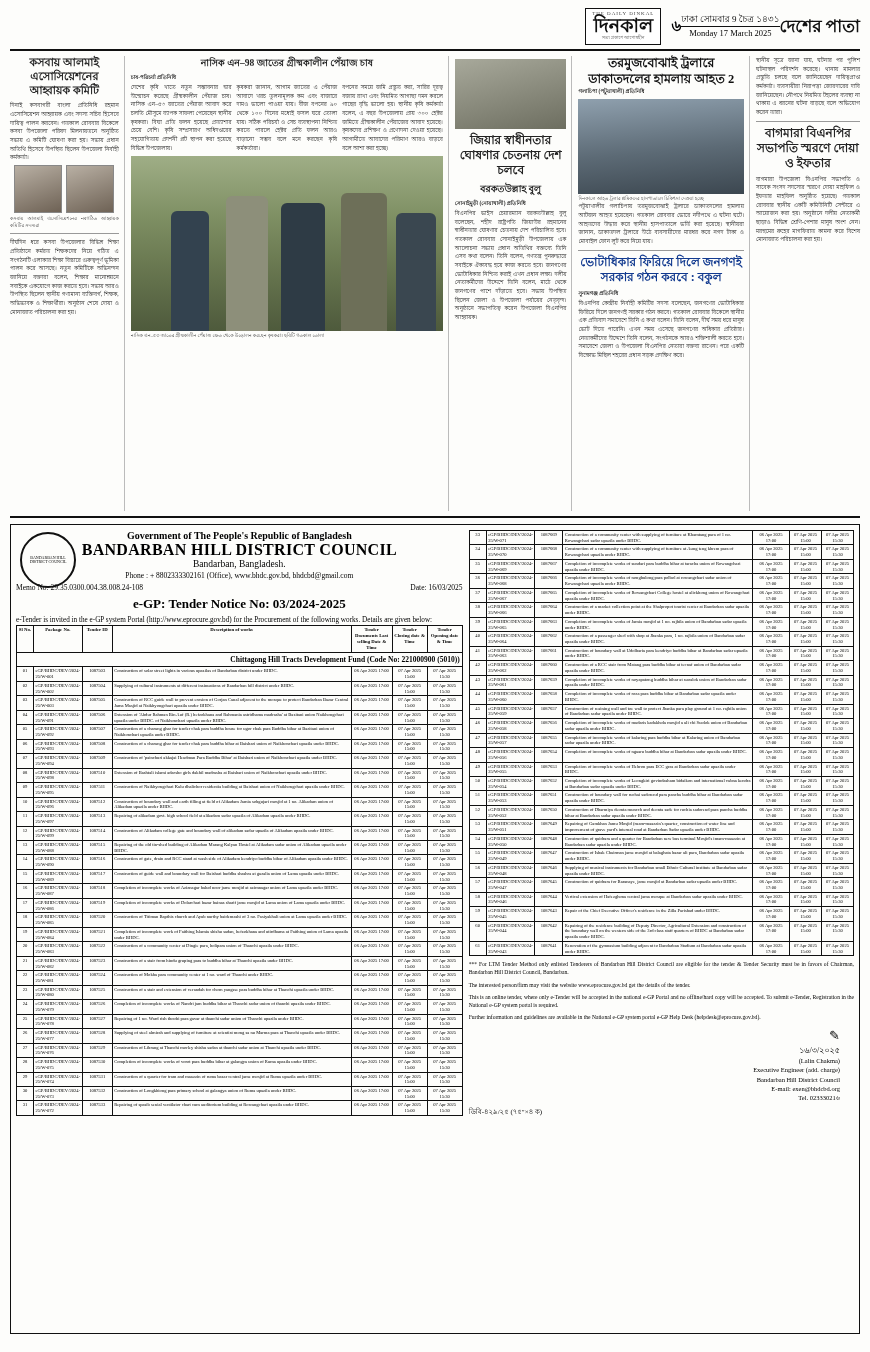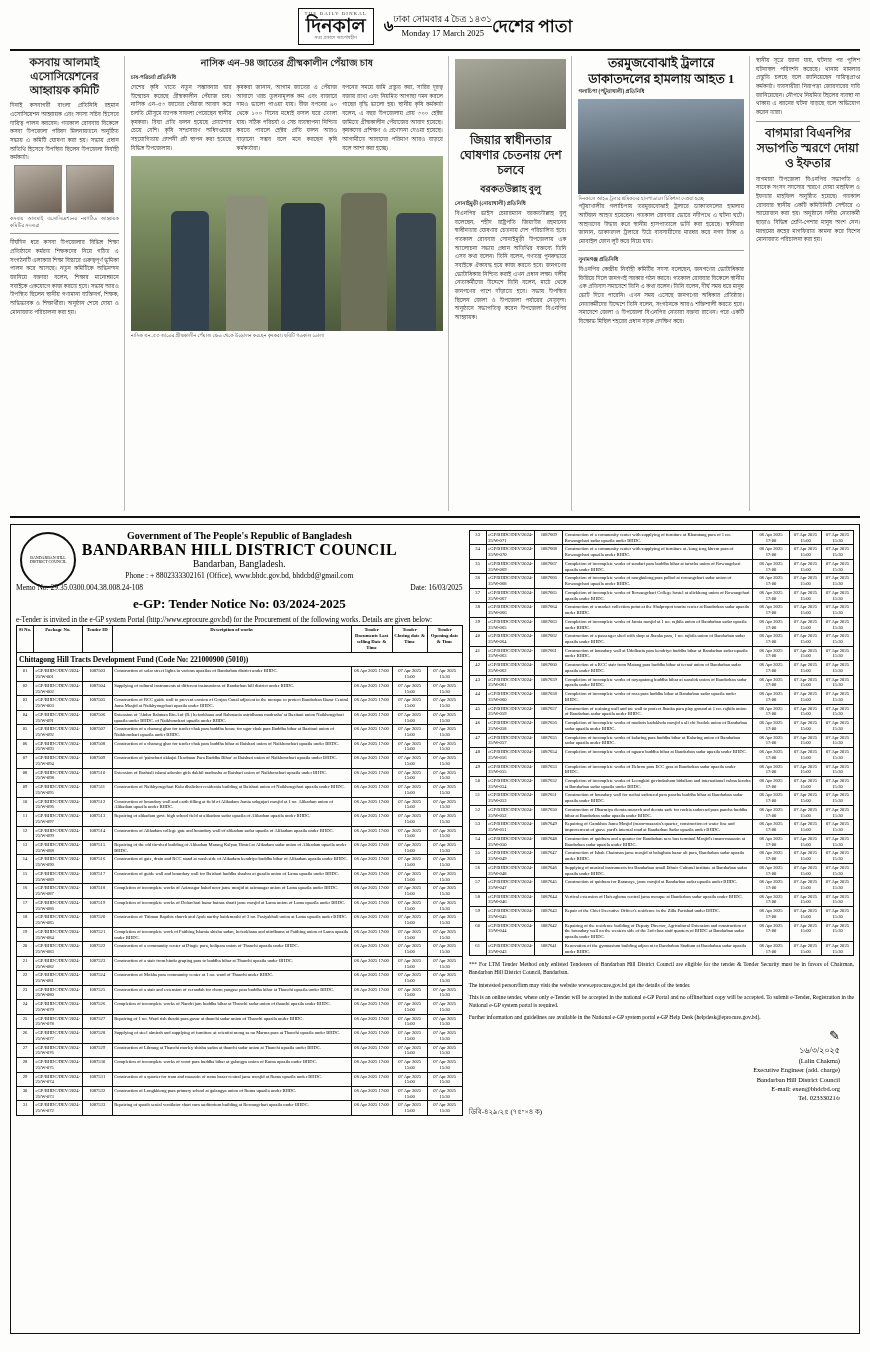--- a/index.html
+++ b/index.html
@@ -2,21 +2,21 @@
 <html><head>
 <meta charset="utf-8">
 <style>
   html,body{margin:0;padding:0;background:#8a8a8a;}
   body{font-family:"Liberation Serif", serif;}
   .page{
     width:870px;height:1352px;background:#fdfdfb;position:relative;overflow:hidden;
     box-sizing:border-box;padding:8px 10px;
   }
   
-  .masthead{display:flex;align-items:center;justify-content:center;border-bottom:2px solid #111;padding-bottom:4px;}
+  .masthead{display:flex;align-items:center;justify-content:flex-end;border-bottom:2px solid #111;padding-bottom:4px;}
   .logo-wrap{display:flex;align-items:center;gap:6px;}
   .logo-box{border:1px solid #111;padding:2px 6px;text-align:center;background:#fff;}
   .logo-top{font-size:5px;letter-spacing:1px;color:#444;}
   .logo-main{font-size:19px;font-weight:bold;color:#111;line-height:1;}
   .logo-sub{font-size:4.5px;color:#555;}
   .logo-num{font-size:15px;font-weight:bold;margin-left:4px;}
   .date-box{text-align:center;font-size:8.5px;line-height:1.3;}
   .date-box .bn{font-size:9px;}
   .date-box .en{border-top:1px solid #111;padding-top:1px;}
   .mast-right{font-size:17px;font-weight:bold;color:#111;}
@@ -63,21 +63,21 @@
   .gov-l4{font-size:9.5px;}
   .gov-l5{font-size:7.5px;margin-top:2px;}
   .memo{display:flex;justify-content:space-between;font-size:7.5px;margin-top:3px;}
   .egp{text-align:center;font-size:13px;font-weight:bold;margin:4px 0 3px;}
   .etext{font-size:7.2px;line-height:1.4;text-align:justify;}
   .method{text-align:center;font-size:11.5px;font-weight:bold;text-decoration:underline;margin:4px 0 5px;}
   table{border-collapse:collapse;width:100%;font-size:4.6px;line-height:1.25;}
   th,td{border:1px solid #111;padding:1px 1.5px;vertical-align:top;}
   th{text-align:center;font-weight:bold;font-size:4.8px;}
   td.c{text-align:center;}
-  .fundrow td{text-align:left;font-weight:bold;font-size:7.5px;padding:2px;}
+  .fundrow td{text-align:right;font-weight:bold;font-size:7.5px;padding:2px;}
   .note{font-size:5.6px;line-height:1.45;text-align:justify;margin-top:4px;}
   .sign{margin-top:6px;text-align:right;font-size:6.5px;line-height:1.4;padding-right:14px;}
   .sig-scribble{font-size:13px;font-family:"Liberation Serif",serif;}
   .sig-date{font-size:8px;}
   .footer-code{font-size:7px;margin-top:4px;}
 </style>
 </head>
 <body>
 
 <div class="page">
@@ -85,21 +85,21 @@
   <div class="masthead">
     <div class="logo-wrap">
       <div class="logo-box">
         <div class="logo-top">THE DAILY DINKAL</div>
         <div class="logo-main">দিনকাল</div>
         <div class="logo-sub">সত্য প্রকাশে আপোষহীন</div>
       </div>
       <div class="logo-num">৬</div>
     </div>
     <div class="date-box">
-      <div class="bn">ঢাকা সোমবার 4 চৈত্র ১৪৩১</div>
+      <div class="bn">ঢাকা সোমবার 9 চৈত্র ১৪৩১</div>
       <div class="en">Monday 17 March 2025</div>
     </div>
     <div class="mast-right">দেশের পাতা</div>
   </div>
 
   <div class="news">
 
     <div class="col c1">
       <div class="hl1">কসবায় আলমাই এসোসিয়েশনের আহ্বায়ক কমিটি</div>
       <div>দিনাই কসবাগরী বাংলা প্রতিনিধি রহমান এসোসিয়েশন আহ্বায়ক এবং সদস্য সচিব হিসেবে দায়িত্ব পালন করবেন। গতকাল রোববার বিকেলে কসবা উপজেলা পরিষদ মিলনায়তনে অনুষ্ঠিত সভায় এ কমিটি ঘোষণা করা হয়। সভায় প্রধান অতিথি হিসেবে উপস্থিত ছিলেন উপজেলা নির্বাহী কর্মকর্তা।</div>
@@ -132,26 +132,27 @@
 
     <div class="col c3">
       <div class="photo p-small"></div>
       <div class="boxhead">জিয়ার স্বাধীনতার ঘোষণার চেতনায় দেশ চলবে</div>
       <div class="kicker">বরকতউল্লাহ বুলু</div>
       <div class="byline">সোনাইমুড়ী (নোয়াখালী) প্রতিনিধি</div>
       <div>বিএনপির ভাইস চেয়ারম্যান বরকতউল্লাহ বুলু বলেছেন, শহীদ রাষ্ট্রপতি জিয়াউর রহমানের স্বাধীনতার ঘোষণার চেতনায় দেশ পরিচালিত হবে। গতকাল রোববার সোনাইমুড়ী উপজেলায় এক আলোচনা সভায় প্রধান অতিথির বক্তব্যে তিনি এসব কথা বলেন। তিনি বলেন, গণতন্ত্র পুনরুদ্ধারে সবাইকে ঐক্যবদ্ধ হয়ে কাজ করতে হবে। জনগণের ভোটাধিকার নিশ্চিত করাই এখন প্রধান লক্ষ্য। দলীয় নেতাকর্মীদের উদ্দেশে তিনি বলেন, মাঠে থেকে জনগণের পাশে দাঁড়াতে হবে। সভায় উপস্থিত ছিলেন জেলা ও উপজেলা পর্যায়ের নেতৃবৃন্দ। অনুষ্ঠানে সভাপতিত্ব করেন উপজেলা বিএনপির আহ্বায়ক।</div>
     </div>
 
     <div class="col c4">
-      <div class="hl-red">তরমুজবোঝাই ট্রলারে ডাকাতদলের হামলায় আহত 1</div>
+      <div class="hl-red">তরমুজবোঝাই ট্রলারে ডাকাতদলের হামলায় আহত 2</div>
       <div class="byline">গলাচিপা (পটুয়াখালী) প্রতিনিধি</div>
       <div class="photo p-wide"></div>
       <div class="cap">দিনকালে আহত ট্রলার শ্রমিকদের হাসপাতালে চিকিৎসা দেওয়া হচ্ছে</div>
       <div>পটুয়াখালীর গলাচিপায় তরমুজবোঝাই ট্রলারে ডাকাতদলের হামলায় আটজন আহত হয়েছেন। গতকাল রোববার ভোরে নদীপথে এ ঘটনা ঘটে। আহতদের উদ্ধার করে স্থানীয় হাসপাতালে ভর্তি করা হয়েছে। স্থানীয়রা জানান, ডাকাতদল ট্রলারে উঠে ব্যবসায়ীদের মারধর করে নগদ টাকা ও মোবাইল ফোন লুট করে নিয়ে যায়।</div>
       <div class="rule"></div>
+      <div class="boxhead blue">ভোটাধিকার ফিরিয়ে দিলে জনগণই সরকার গঠন করবে : বকুল</div>
       <div class="byline">সুনামগঞ্জ প্রতিনিধি</div>
       <div>বিএনপির কেন্দ্রীয় নির্বাহী কমিটির সদস্য বলেছেন, জনগণের ভোটাধিকার ফিরিয়ে দিলে জনগণই সরকার গঠন করবে। গতকাল রোববার বিকেলে স্থানীয় এক প্রতিবাদ সমাবেশে তিনি এ কথা বলেন। তিনি বলেন, দীর্ঘ সময় ধরে মানুষ ভোট দিতে পারেনি। এখন সময় এসেছে জনগণের অধিকার প্রতিষ্ঠার। নেতাকর্মীদের উদ্দেশে তিনি বলেন, সংগঠনকে আরও শক্তিশালী করতে হবে। সমাবেশে জেলা ও উপজেলা বিএনপির নেতারা বক্তব্য রাখেন। পরে একটি বিক্ষোভ মিছিল শহরের প্রধান সড়ক প্রদক্ষিণ করে।</div>
     </div>
 
     <div class="col c5">
       <div>স্থানীয় সূত্রে জানা যায়, ঘটনার পর পুলিশ ঘটনাস্থল পরিদর্শন করেছে। থানায় মামলার প্রস্তুতি চলছে বলে জানিয়েছেন দায়িত্বপ্রাপ্ত কর্মকর্তা। ব্যবসায়ীরা নিরাপত্তা জোরদারের দাবি জানিয়েছেন। নৌপথে নিয়মিত টহলের ব্যবস্থা না থাকায় এ ধরনের ঘটনা বাড়ছে বলে অভিযোগ করেন তারা।</div>
       <div class="rule"></div>
       <div class="boxhead">বাগমারা বিএনপির সভাপতি স্মরণে দোয়া ও ইফতার</div>
       <div>বাগমারা উপজেলা বিএনপির সভাপতি ও সাবেক সংসদ সদস্যের স্মরণে দোয়া মাহফিল ও ইফতার মাহফিল অনুষ্ঠিত হয়েছে। গতকাল রোববার স্থানীয় একটি কমিউনিটি সেন্টারে এ আয়োজন করা হয়। অনুষ্ঠানে দলীয় নেতাকর্মী ছাড়াও বিভিন্ন শ্রেণি-পেশার মানুষ অংশ নেন। মরহুমের রুহের মাগফিরাত কামনা করে বিশেষ মোনাজাত পরিচালনা করা হয়।</div>
     </div>

